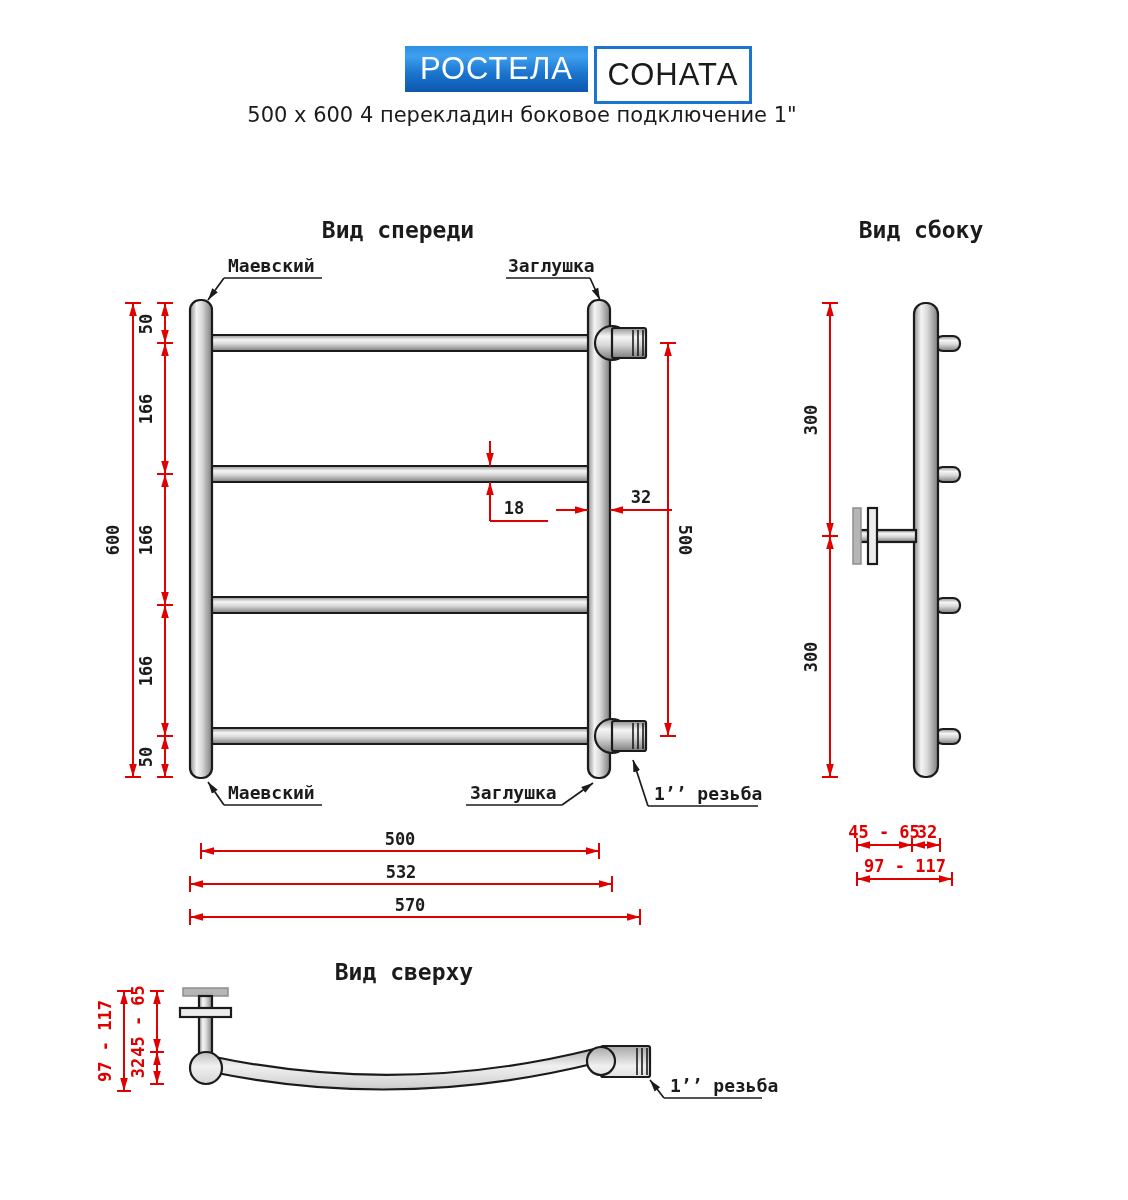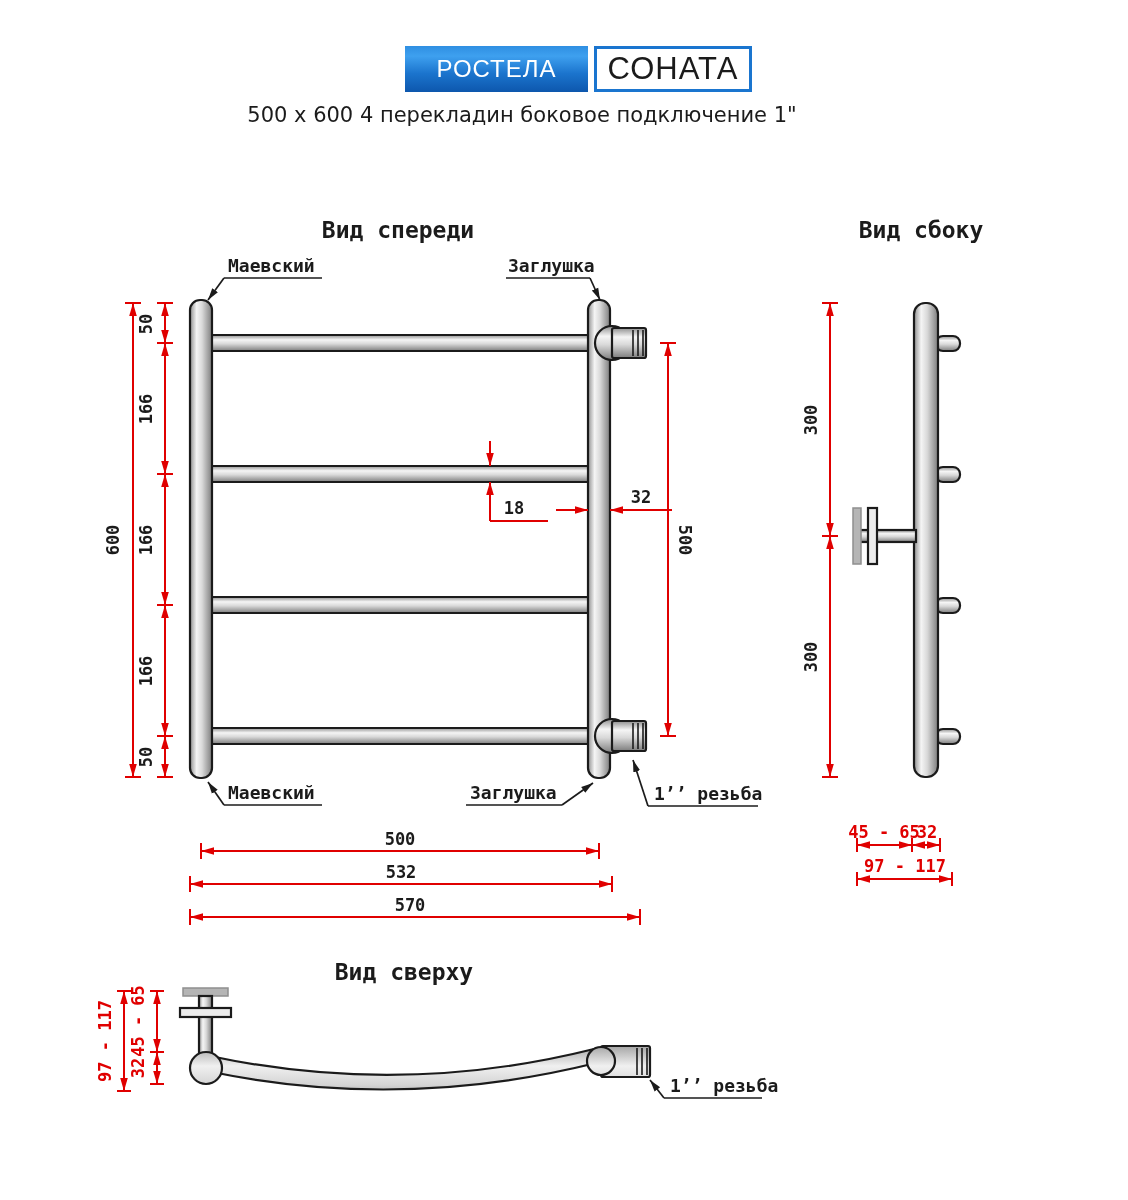--- a/index.html
+++ b/index.html
@@ -2,22 +2,22 @@
 <html><head>
 <meta charset="utf-8">
 <style>
   html,body{margin:0;padding:0;background:#ffffff;}
   #page{position:relative;width:1128px;height:1200px;background:#fff;overflow:hidden;
         font-family:"DejaVu Sans",sans-serif;}
   
   #logo{position:absolute;top:46px;left:405px;display:flex;gap:6px;}
   .logo-brand{width:183px;height:46px;display:flex;align-items:center;justify-content:center;
       background:linear-gradient(180deg,#2f8fe2 0%,#3ea0ef 22%,#1b74cd 60%,#0d57ad 100%);
-      color:#ffffff;font-family:"Liberation Sans",sans-serif;font-size:24px;letter-spacing:1px;}
-  .logo-series{width:158px;height:46px;display:flex;align-items:center;justify-content:center;
+      color:#ffffff;font-family:"Liberation Sans",sans-serif;font-size:31px;letter-spacing:1px;}
+  .logo-series{width:158px;height:58px;display:flex;align-items:center;justify-content:center;
       background:#ffffff;border:3px solid #1a75cf;box-sizing:border-box;
       color:#1b1b1b;font-family:"Liberation Sans",sans-serif;font-size:31px;letter-spacing:1px;}
   #subtitle{position:absolute;top:103px;left:0;width:1044px;text-align:center;
       color:#1b1b1b;font-size:21px;font-family:"DejaVu Sans",sans-serif;}
   
   svg{position:absolute;left:0;top:0;}
   .t-title{font:bold 23px "DejaVu Sans Mono",monospace;fill:#1b1b1b;}
   .t-label{font:bold 18px "DejaVu Sans Mono",monospace;fill:#1b1b1b;}
   .t-dim{font:bold 17px "DejaVu Sans Mono",monospace;fill:#1b1b1b;}
   .t-red{fill:#e00000;}

